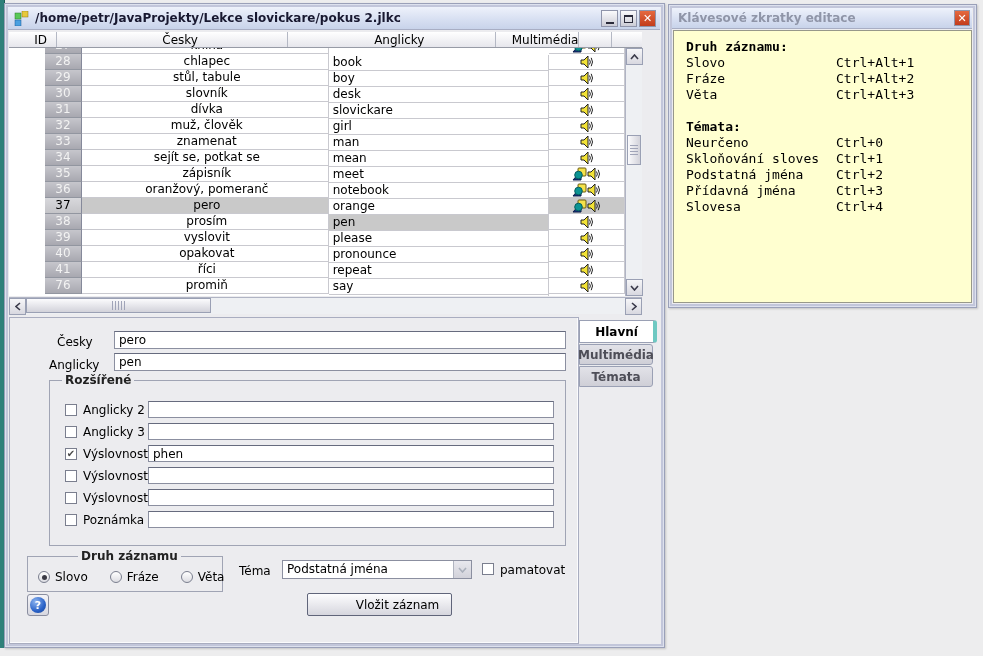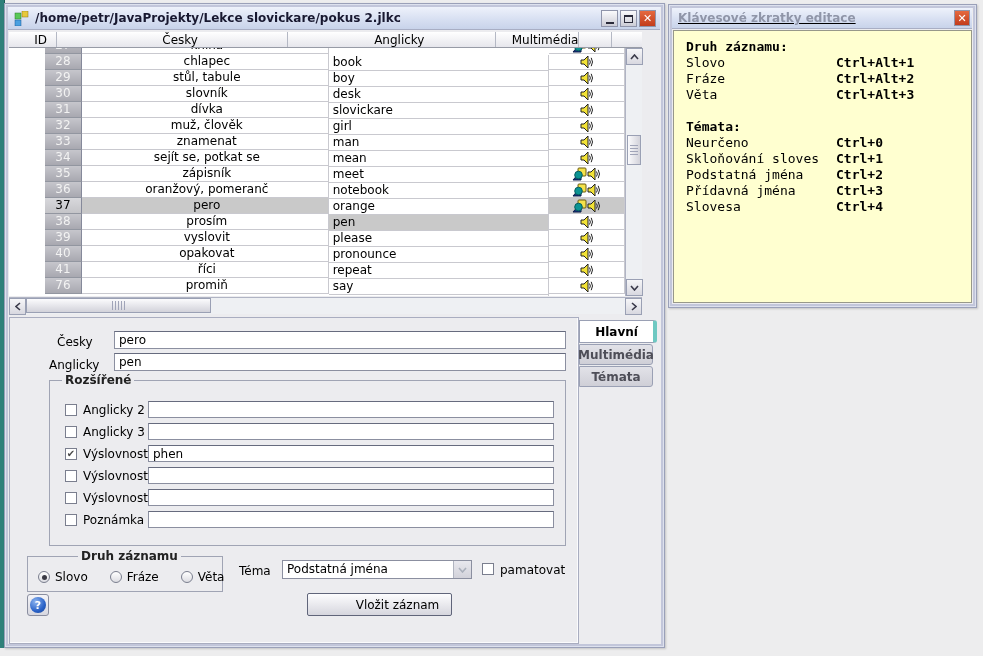--- a/index.html
+++ b/index.html
@@ -95,21 +95,21 @@
   .tab-strip{position:absolute;display:flex;flex-direction:column;align-items:flex-start;gap:1px;}
   .tab{height:21px;width:74px;background:linear-gradient(180deg,#e2e2e8,#cfcfd7);border:1px solid #9aa0b4;
     border-radius:0 3px 3px 0;color:#4e4e58;font-weight:bold;display:flex;align-items:center;justify-content:center;box-sizing:border-box;}
   .tab.active{height:23px;width:78px;background:#fff;color:#000;border-right:4px solid #6ec8c2;}
 
   
   .sc-content{position:absolute;background:#ffffd0;border:1px solid #97988a;box-sizing:border-box;
     padding:8px 12px;font-family:"DejaVu Sans Mono","Liberation Mono",monospace;font-size:13px;line-height:16px;}
   .sc-head{font-weight:bold;}
   .sc-line .sc-label{display:inline-block;width:150px;}
-  .sc-key{font-weight:bold;margin-top:22px;}
+  .sc-key{font-weight:normal;margin-top:22px;}
 </style>
 </head>
 <body>
 
 <div class="screen">
   <div class="teal-strip"></div>
 
   <div class="window" style="left:4px;top:3px;width:659px;height:643px;">
     <div class="titlebar" style="left:3px;top:3px;width:652px;height:22px;">
       <svg class="app-icon" width="15" height="15" viewBox="0 0 15 15">
@@ -510,21 +510,21 @@
         <div class="tab">
           <span class="tab-label">Multimédia</span>
         </div>
         <div class="tab">
           <span class="tab-label">Témata</span>
         </div>
       </div>
   </div>
 
   <div class="window" style="left:668px;top:4px;width:307px;height:302px;">
-    <div class="titlebar inactive" style="left:3px;top:3px;width:300px;height:20px;text-decoration:underline;">
+    <div class="titlebar inactive" style="left:3px;top:3px;width:300px;height:20px;">
       <span class="title">Klávesové zkratky editace</span>
     </div>
     <span class="wbtn close" style="position:absolute;right:6px;top:5px;width:16px;height:16px;">
         <span>✕</span>
       </span>
     <div class="sc-content" style="left:4px;top:25px;width:299px;height:273px;">
         <div class="sc-head">Druh záznamu:</div>
         <div class="sc-line"><span class="sc-label">Slovo</span><span class="sc-key">Ctrl+Alt+1</span></div>
         <div class="sc-line"><span class="sc-label">Fráze</span><span class="sc-key">Ctrl+Alt+2</span></div>
         <div class="sc-line"><span class="sc-label">Věta</span><span class="sc-key">Ctrl+Alt+3</span></div>

